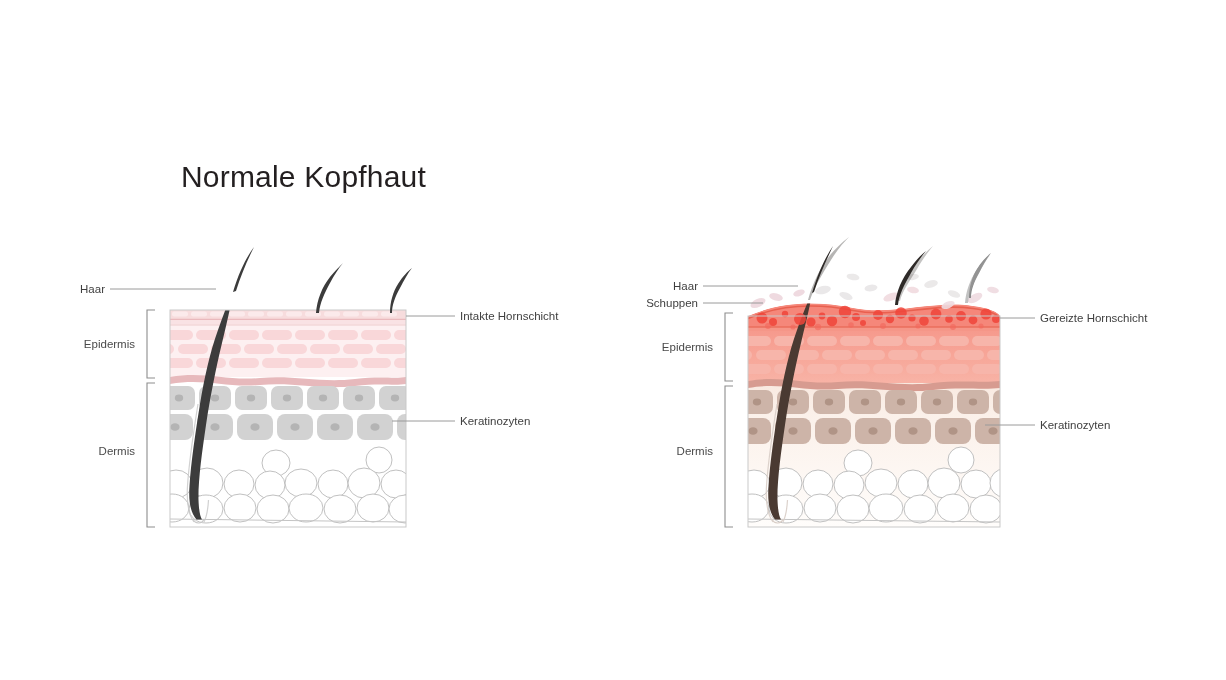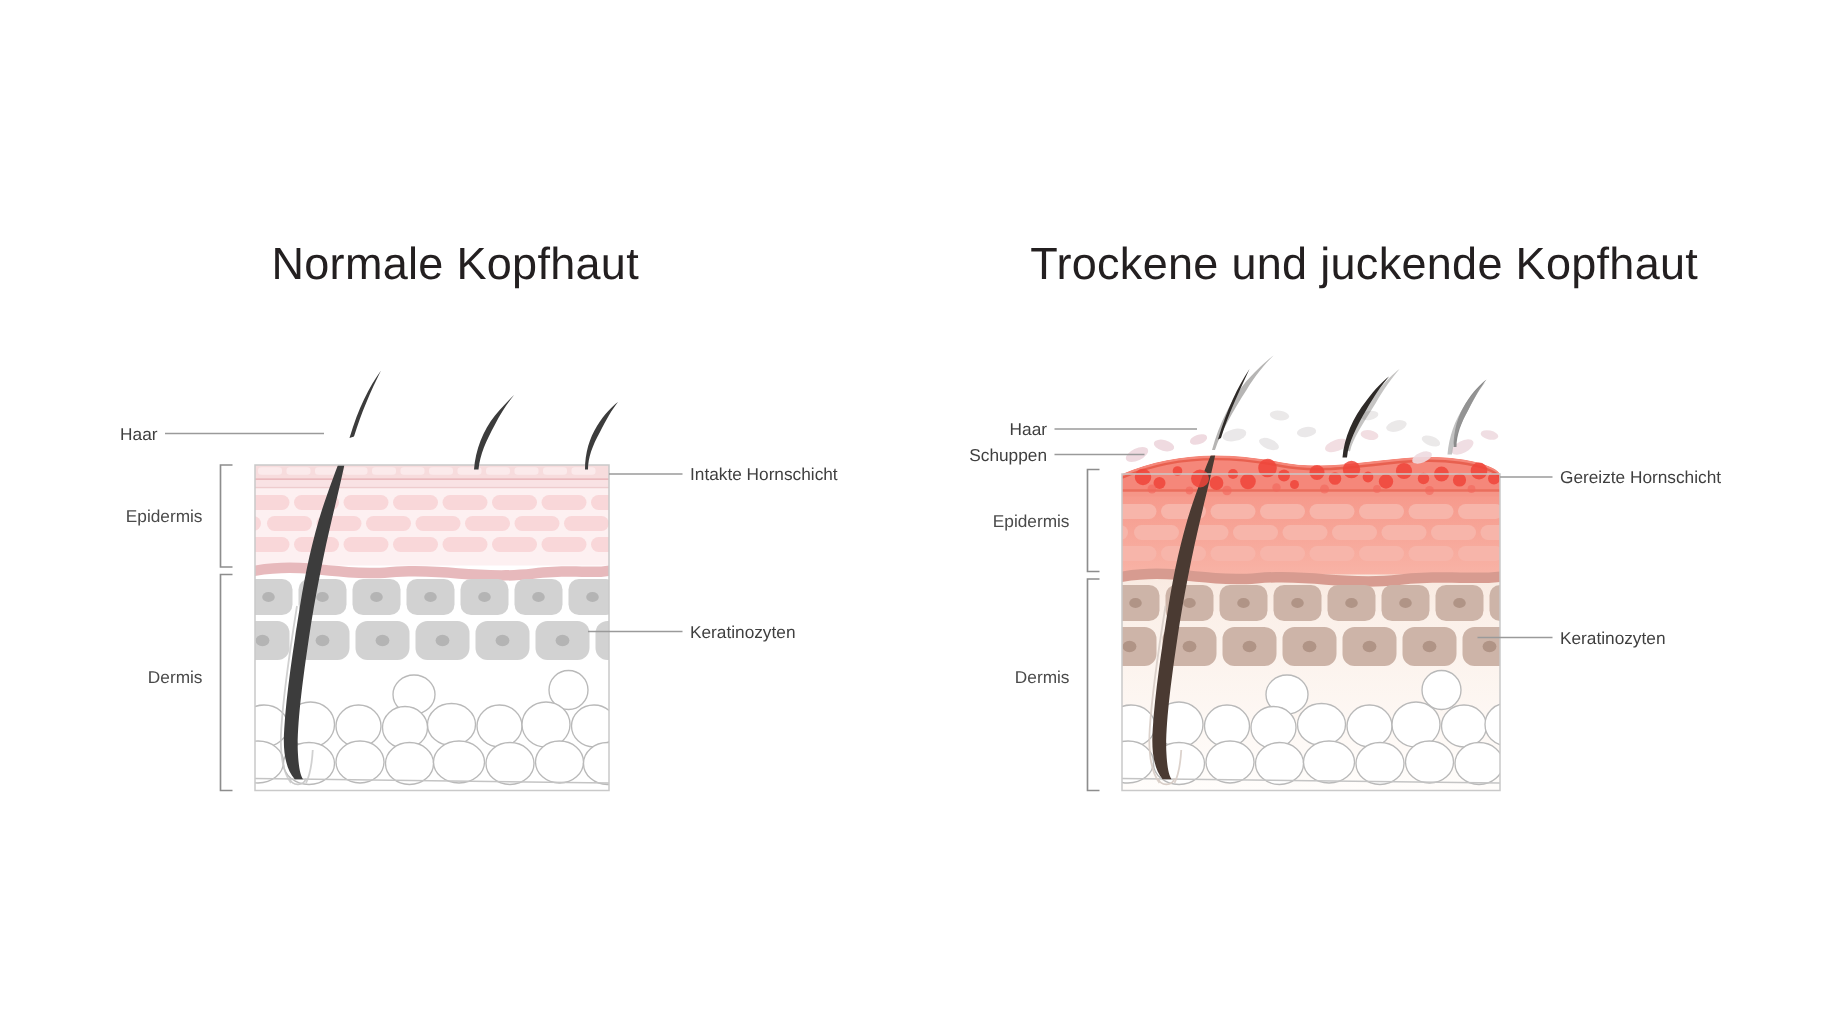--- a/index.html
+++ b/index.html
@@ -214,21 +214,20 @@
 
       <line class="leader" x1="406" y1="316" x2="455" y2="316"></line>
       <text class="lbl" x="460" y="320">Intakte Hornschicht</text>
 
       <line class="leader" x1="392" y1="421" x2="455" y2="421"></line>
       <text class="lbl" x="460" y="425">Keratinozyten</text>
     </svg>
   </div>
 
   <div class="panel" id="panel-right">
-    <div class="panel-title">Trockene und juckende Kopfhaut</div>
 
     <svg class="diagram-svg" viewBox="0 0 613 680">
       <defs>
         <clipPath id="clipR">
           <path d="M135,316 C165,303 200,300 240,308 C280,316 320,300 360,306 C375,308 385,312 387,316 L387,527 L135,527 Z"></path>
         </clipPath>
         <linearGradient id="dermisGradR" x1="0" y1="0" x2="0" y2="1">
           <stop offset="0%" stop-color="#f3d9cb"></stop>
           <stop offset="45%" stop-color="#fbf0e9"></stop>
           <stop offset="100%" stop-color="#fffdfb"></stop>

